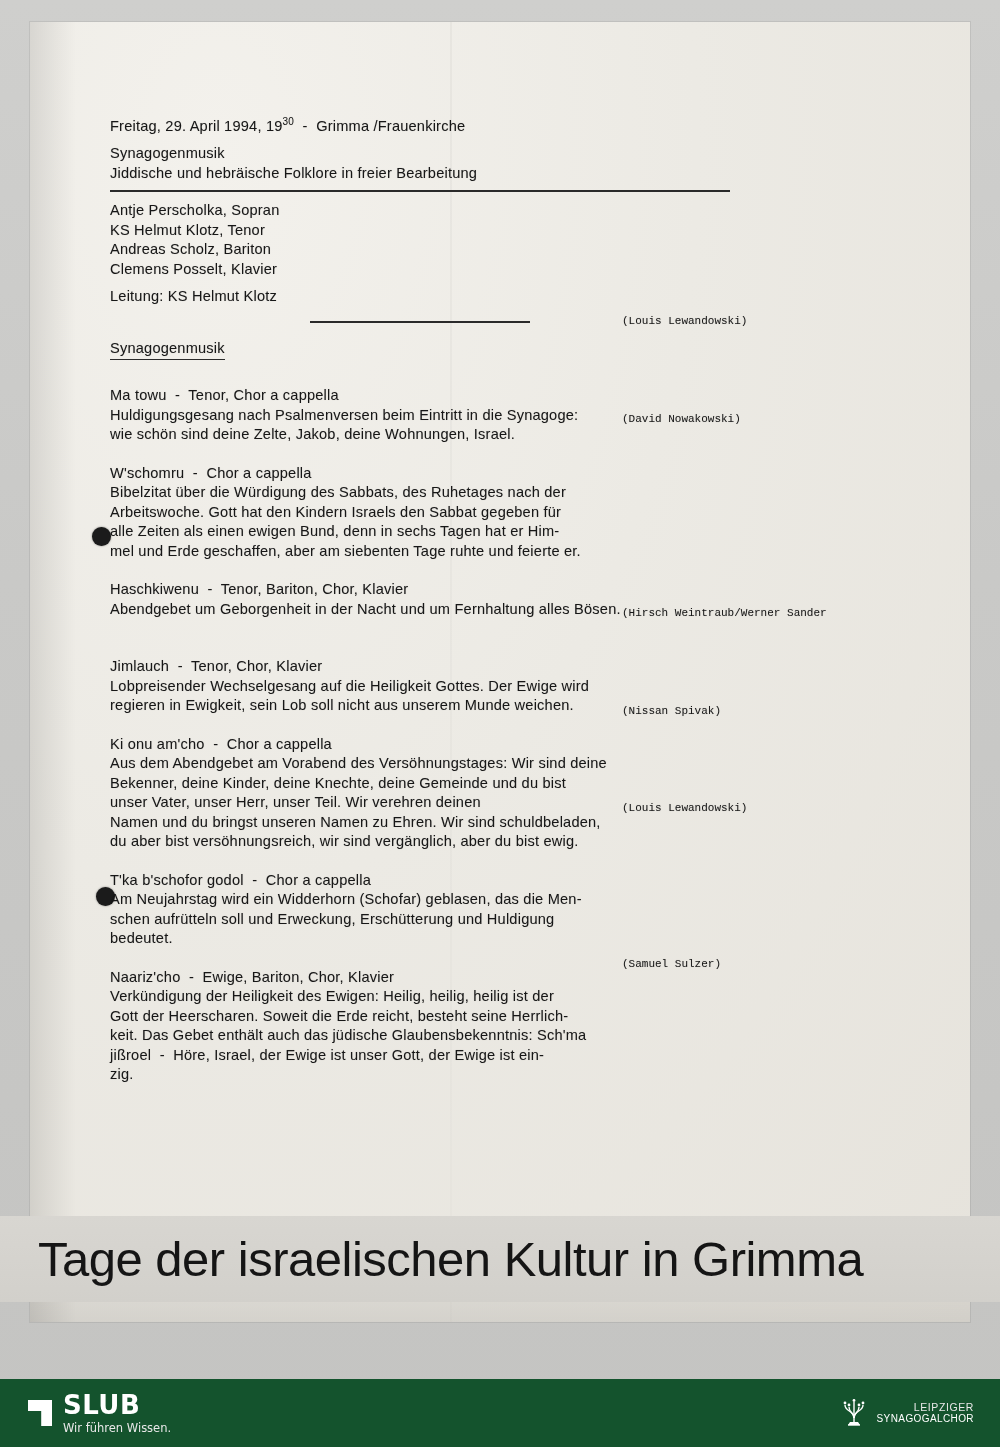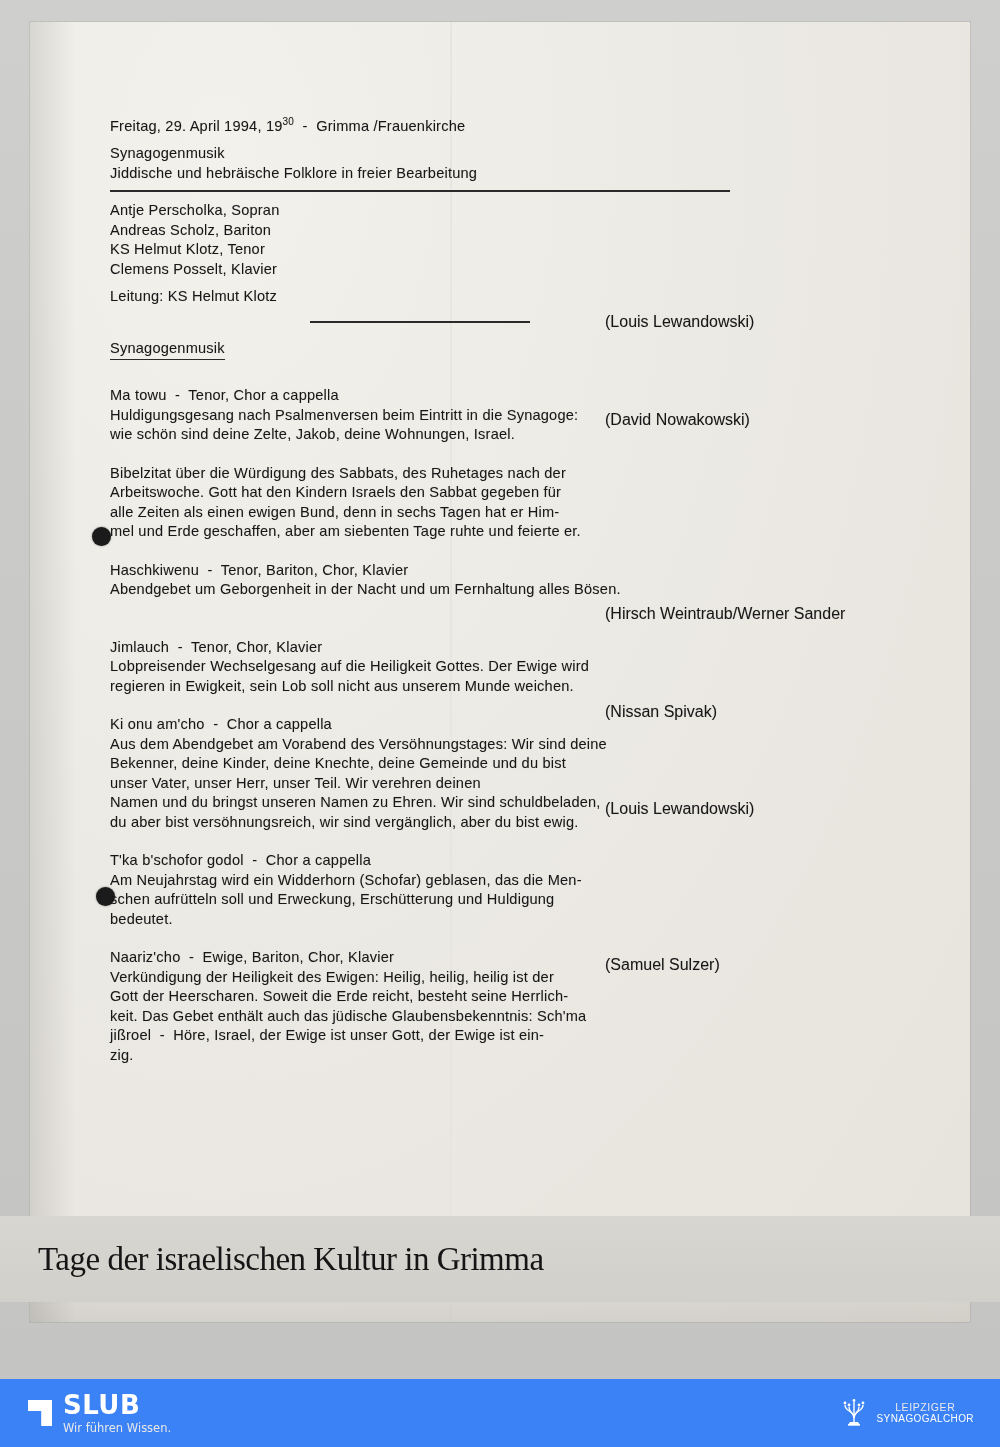--- a/index.html
+++ b/index.html
@@ -62,40 +62,40 @@
   .punch.p2{left:66px;top:865px;}
 
   
   .banner{
     position:absolute;left:0;top:1216px;width:1000px;height:86px;
     background:linear-gradient(180deg,#d8d6d1 0%,#d2d0cb 100%);
     display:flex;align-items:center;
   }
   .banner-text{
     margin-left:38px;
-    font-family:Liberation Serif, serif;
-    font-size:33px;font-weight:400;color:#151515;letter-spacing:-.5px;
+    font-family:Liberation Sans, sans-serif;
+    font-size:49px;font-weight:400;color:#151515;letter-spacing:-.5px;
     white-space:nowrap;
   }
 
   
   .footer{
     position:absolute;left:0;bottom:0;width:1000px;height:68px;
-    background:#3b82f6;display:flex;align-items:center;justify-content:space-between;
+    background:#14532d;display:flex;align-items:center;justify-content:space-between;
     color:#fff;
   }
   .f-left{display:flex;align-items:center;margin-left:28px;}
   .slub-mark{width:24px;height:26px;background:#fff;margin-right:11px;
     clip-path:polygon(0 0,100% 0,100% 100%,55% 100%,55% 42%,0 42%);}
   .slub-txt{line-height:1.05;}
   .slub-name{font-family:"DejaVu Sans","Liberation Sans",sans-serif;font-size:26px;font-weight:700;letter-spacing:.5px;}
   .slub-claim{font-family:"DejaVu Sans","Liberation Sans",sans-serif;font-size:11.5px;color:#e8e8e8;margin-top:2px;}
   .f-right{display:flex;align-items:center;margin-right:26px;}
   .menorah{margin-right:10px;}
-  .lcl{line-height:1.1;text-align:center;}
+  .lcl{line-height:1.1;text-align:right;}
   .lcl .l1{font-size:10.5px;letter-spacing:.6px;color:#e9e9e9;}
   .lcl .l2{font-size:10px;letter-spacing:.4px;color:#ffffff;}
 </style>
 </head>
 <body>
 
 <div class="scan-bg"></div>
 
 <div class="sheet">
   <div class="shade-left"></div>
@@ -108,41 +108,42 @@
 
     <div class="head-line"><span>Freitag, 29. April 1994, 19</span><sup>30</sup><span>  -  Grimma /Frauenkirche</span></div>
 
     <div class="gap-s"></div>
     <div class="head-line">Synagogenmusik</div>
     <div class="head-line">Jiddische und hebräische Folklore in freier Bearbeitung</div>
 
     <div class="rule-full"></div>
 
     <div class="perf">Antje Perscholka, Sopran</div>
+    <div class="perf">KS Helmut Klotz, Tenor</div>
     <div class="perf">Andreas Scholz, Bariton</div>
-    <div class="perf">KS Helmut Klotz, Tenor</div>
     <div class="perf">Clemens Posselt, Klavier</div>
 
     <div class="gap-s"></div>
     <div class="perf">Leitung: KS Helmut Klotz</div>
 
     <div class="rule-short"></div>
 
     <div><span class="underline">Synagogenmusik</span></div>
 
     <div class="gap-l"></div>
 
     <div class="item">
       <div class="title-row"><span>Ma towu  -  Tenor, Chor a cappella</span><span style="display:inline-block;width:0"></span></div>
       <div class="desc">Huldigungsgesang nach Psalmenversen beim Eintritt in die Synagoge:
 wie schön sind deine Zelte, Jakob, deine Wohnungen, Israel.</div>
     </div>
     <div class="gap-m"></div>
 
     <div class="item">
+      <div class="title-row"><span>W'schomru  -  Chor a cappella</span></div>
       <div class="desc">Bibelzitat über die Würdigung des Sabbats, des Ruhetages nach der
 Arbeitswoche. Gott hat den Kindern Israels den Sabbat gegeben für
 alle Zeiten als einen ewigen Bund, denn in sechs Tagen hat er Him-
 mel und Erde geschaffen, aber am siebenten Tage ruhte und feierte er.</div>
     </div>
     <div class="gap-m"></div>
 
     <div class="item">
       <div class="title-row"><span>Haschkiwenu  -  Tenor, Bariton, Chor, Klavier</span></div>
       <div class="desc">Abendgebet um Geborgenheit in der Nacht und um Fernhaltung alles Bösen.</div>
@@ -180,23 +181,23 @@
       <div class="title-row"><span>Naariz'cho  -  Ewige, Bariton, Chor, Klavier</span></div>
       <div class="desc">Verkündigung der Heiligkeit des Ewigen: Heilig, heilig, heilig ist der
 Gott der Heerscharen. Soweit die Erde reicht, besteht seine Herrlich-
 keit. Das Gebet enthält auch das jüdische Glaubensbekenntnis: Sch'ma
 jißroel  -  Höre, Israel, der Ewige ist unser Gott, der Ewige ist ein-
 zig.</div>
     </div>
 
   </div>
 
-  <div style="position:absolute;left:575px;top:290px;width:340px;
-              font-family:Liberation Sans, sans-serif;
-              font-size:16px;line-height:19.5px;color:#171717;text-shadow:0 0 1px rgba(0,0,0,.18);">
+  <div style="position:absolute;left:592px;top:290px;width:340px;
+              font-family:Liberation Mono, monospace;
+              font-size:11px;line-height:19.5px;color:#171717;text-shadow:0 0 1px rgba(0,0,0,.18);">
     <div style="height:0"></div>
     <div>(Louis Lewandowski)</div>
     <div style="height:78px"></div>
     <div>(David Nowakowski)</div>
     <div style="height:117px"></div>
     <div style="height:58px"></div>
     <div>(Hirsch Weintraub/Werner Sander</div>
     <div style="height:78px"></div>
     <div>(Nissan Spivak)</div>
     <div style="height:78px"></div>

